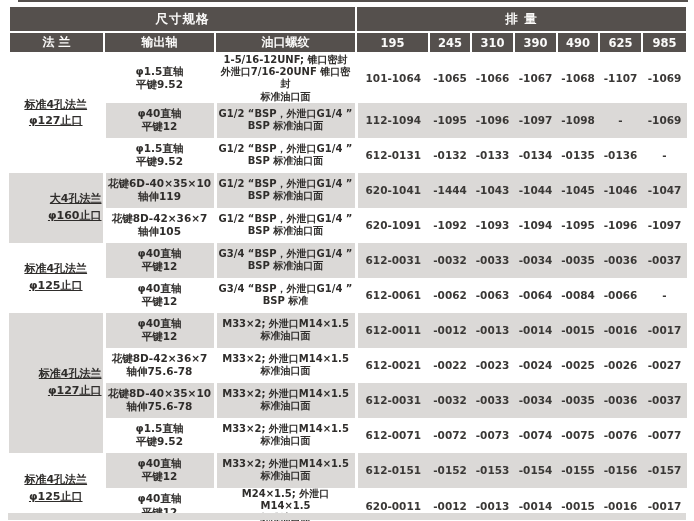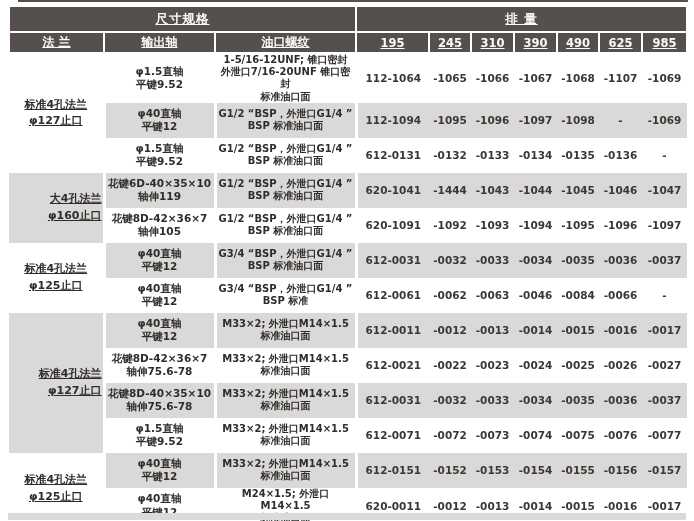--- a/index.html
+++ b/index.html
@@ -14,21 +14,21 @@
     font-family:"DejaVu Sans","Liberation Sans",sans-serif;
   }
   .page{position:relative;width:694px;height:521px;overflow:hidden;background:#fff;}
   .top-line{position:absolute;left:18px;top:0;width:670px;height:2px;background:var(--header-bg);}
   table.spec{
     position:absolute;left:8px;top:5px;width:678px;
     border-collapse:collapse;table-layout:fixed;
   }
   th{
     background:var(--header-bg);color:var(--header-text);
-    border:2px solid #ffffff;font-weight:bold;padding:0;text-align:center;text-decoration:underline;
+    border:2px solid #ffffff;font-weight:bold;padding:0;text-align:center;
   }
   thead tr.r1 th{height:24px;font-size:12.5px;letter-spacing:1px;}
   thead tr.r2 th{height:19px;font-size:12px;}
   thead tr.r2 th.num{font-size:11.5px;letter-spacing:0;}
   tbody tr{height:35px;}
   td{
     text-align:center;vertical-align:middle;padding:0 1px;
     white-space:pre-line;color:var(--text);background:#fff;
   }
   tr.stripe td{background:var(--stripe);}
@@ -79,21 +79,21 @@
     </thead>
     <tbody id="table-body">
         <tr>
           <td rowspan="3" class="flange white">标准4孔法兰
 φ127止口</td>
           <td class="shaft">φ1.5直轴
 平键9.52</td>
           <td class="thread">1-5/16-12UNF; 锥口密封
 外泄口7/16-20UNF 锥口密封
 标准油口面</td>
-          <td class="val">112-1064</td>
+          <td class="val">101-1064</td>
           <td class="val">-1065</td>
           <td class="val">-1066</td>
           <td class="val">-1067</td>
           <td class="val">-1068</td>
           <td class="val">-1107</td>
           <td class="val">-1069</td>
         </tr>
         <tr class="stripe">
           <td class="shaft">φ40直轴
 平键12</td>
@@ -164,21 +164,21 @@
           <td class="val">-0037</td>
         </tr>
         <tr>
           <td class="shaft">φ40直轴
 平键12</td>
           <td class="thread">G3/4 “BSP，外泄口G1/4 ”
 BSP 标准</td>
           <td class="val">612-0061</td>
           <td class="val">-0062</td>
           <td class="val">-0063</td>
-          <td class="val">-0046</td>
+          <td class="val">-0064</td>
           <td class="val">-0084</td>
           <td class="val">-0066</td>
           <td class="val">-</td>
         </tr>
         <tr class="stripe">
           <td rowspan="4" class="flange gray">标准4孔法兰
 φ127止口</td>
           <td class="shaft">φ40直轴
 平键12</td>
           <td class="thread">M33×2; 外泄口M14×1.5

